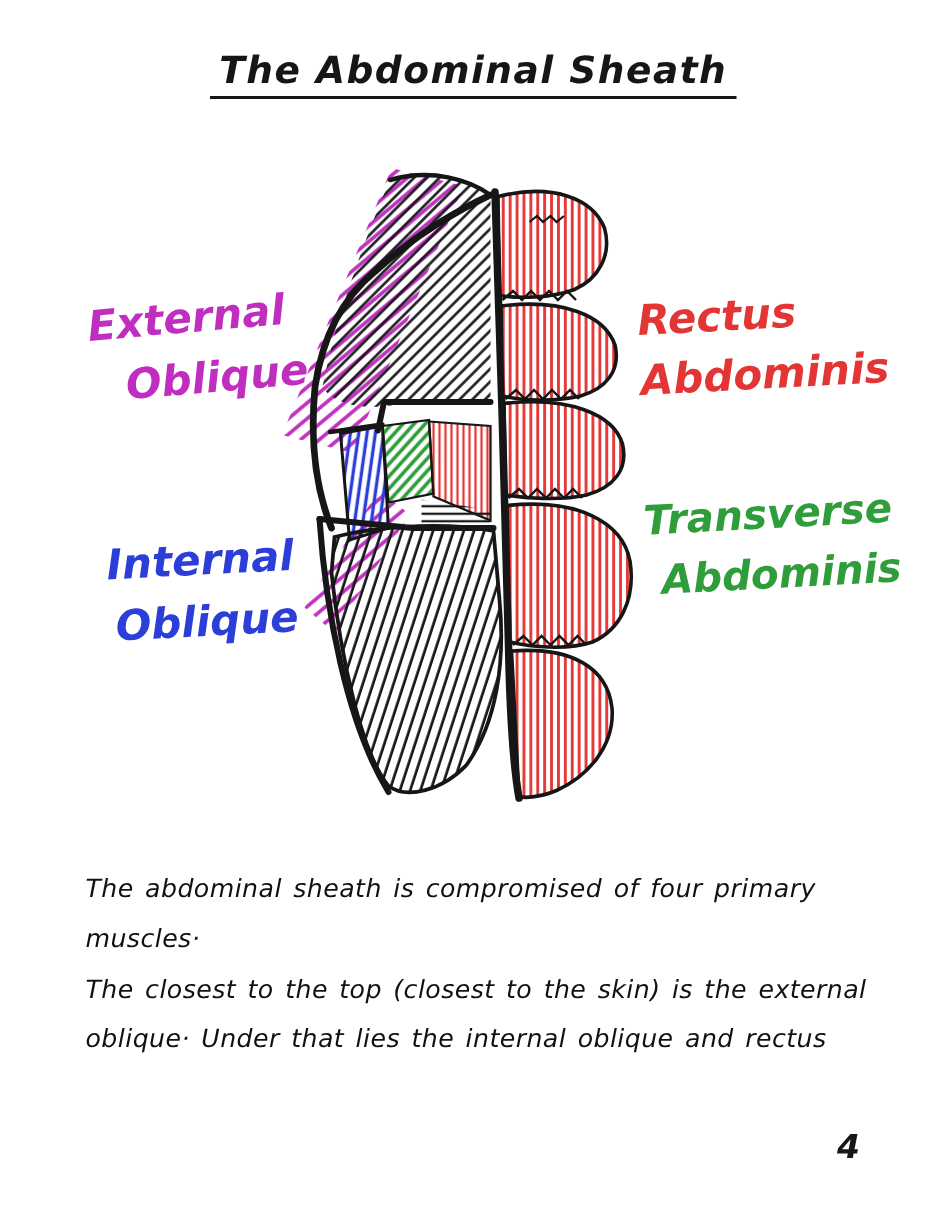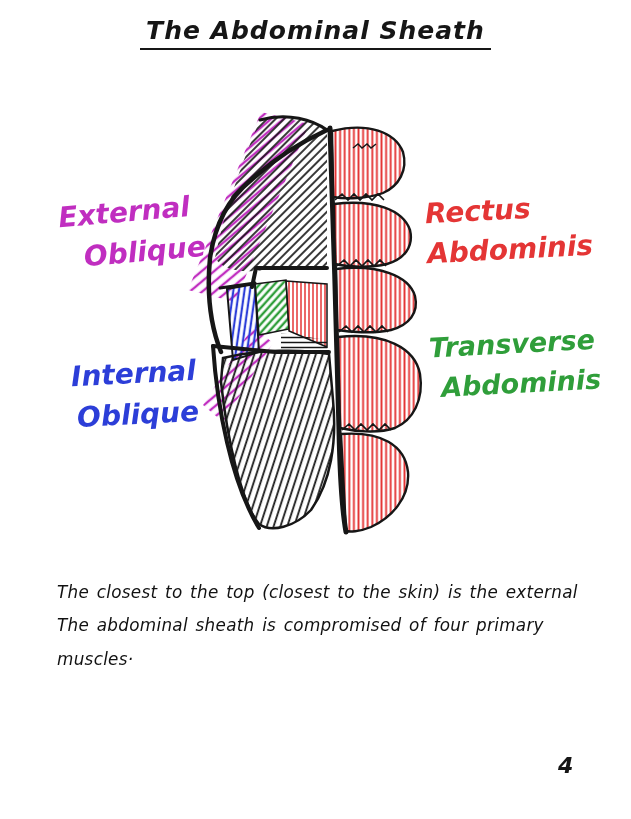--- a/index.html
+++ b/index.html
@@ -5,21 +5,21 @@
   html,body{margin:0;padding:0;background:#ffffff;}
   .page{
     position:relative;
     width:631px;height:819px;
     background:#ffffff;
     overflow:hidden;
     font-family:"DejaVu Sans", sans-serif;
     color:#161616;
   }
   .title-wrap{
-    position:absolute;top:16px;left:0;width:100%;
+    position:absolute;top:32px;left:0;width:100%;
     text-align:center;
   }
   .title{
     display:inline-block;
     font-size:25px;font-weight:bold;letter-spacing:1px;
     border-bottom:2.5px solid #161616;
     padding:0 6px 3px 6px;
     font-style:italic;
   }
   .hand-label{
@@ -144,19 +144,20 @@
     <span>Rectus</span>
     <span>Abdominis</span>
   </div>
 
   <div class="hand-label lbl-green" id="lbl-transverse">
     <span>Transverse</span>
     <span>Abdominis</span>
   </div>
 
   <div class="paragraph">
+    <div>The abdominal sheath is compromised of four primary muscles·</div>
     <div>The closest to the top (closest to the skin) is the external</div>
-    <div>The abdominal sheath is compromised of four primary muscles·</div>
+    <div>oblique·  Under that lies the internal oblique and rectus</div>
   </div>
 
   <div class="page-number">4</div>
 
 </div>
 
 </body></html>

